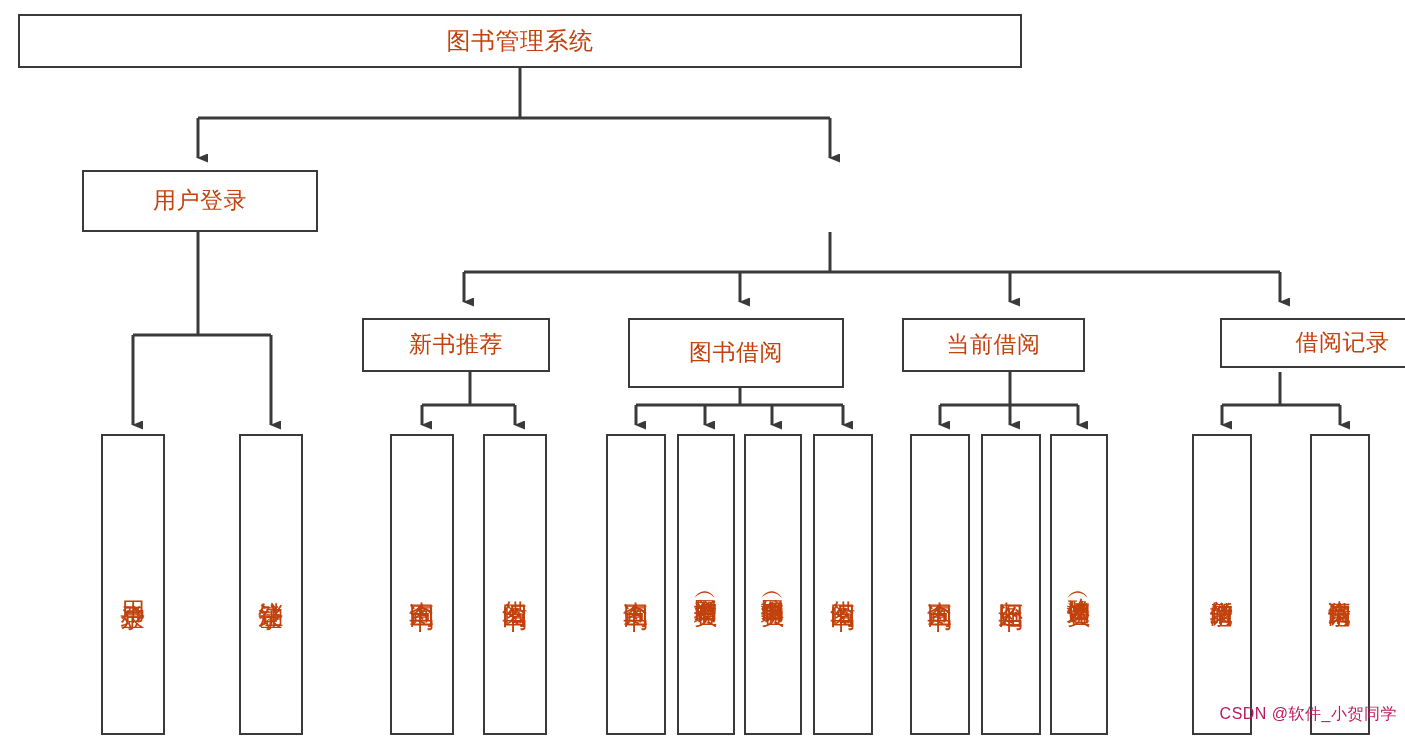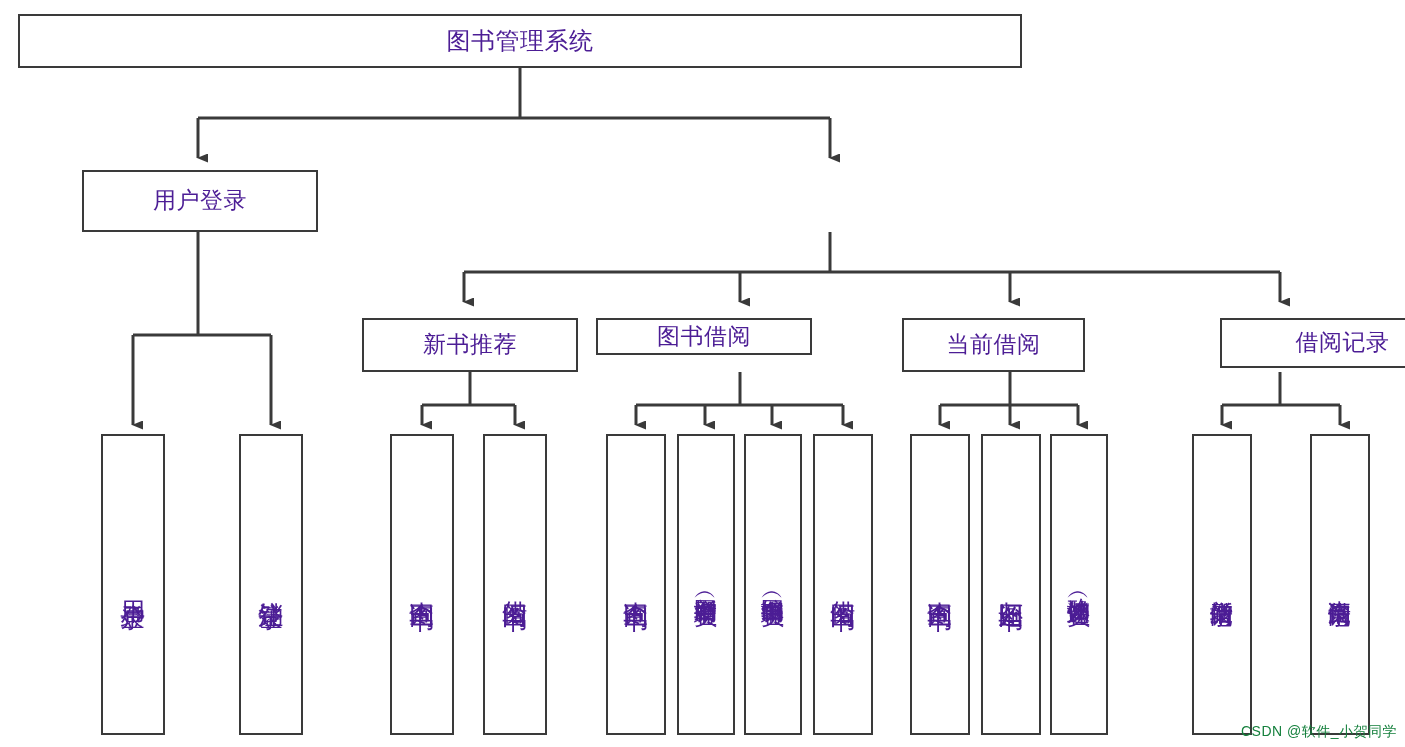--- a/index.html
+++ b/index.html
@@ -34,21 +34,21 @@
     display: flex;
     align-items: center;
     justify-content: center;
     color: #3c3c3c;
     z-index: 2;
   }
   .node-label {
     display: block;
     text-align: left;
     line-height: 1.18;
-    color: #4c1d95;
+    color: #c2410c;
     white-space: pre;
   }
   .node.horizontal .node-label {
     font-size: 23px;
     letter-spacing: 0.5px;
   }
   .node.root .node-label {
     font-size: 24px;
   }
   .node.vertical {
@@ -64,23 +64,23 @@
     letter-spacing: 2px;
     max-height: 100%;
   }
   .node.vertical.narrow .node-label {
     font-size: 23px;
     letter-spacing: 1px;
   }
   #watermark {
     position: absolute;
     right: 8px;
-    bottom: 6px;
-    font-size: 14px;
-    color: #15803d;
+    bottom: 22px;
+    font-size: 16px;
+    color: #be185d;
     letter-spacing: 0.5px;
     z-index: 5;
     white-space: pre;
   }
 </style>
 </head>
 <body>
 
 <div id="diagram-root">
 
@@ -136,25 +136,25 @@
 
   <div class="node root horizontal" style="left:18px; top:14px; width:1004px; height:54px;">
     <span class="node-label">图书管理系统</span>
   </div>
 
   <div class="node horizontal" style="left:82px; top:170px; width:236px; height:62px;">
     <span class="node-label">用户登录</span>
   </div>
 
 
-  <div class="node horizontal" style="left:362px; top:318px; width:216px; height:54px;">
+  <div class="node horizontal" style="left:362px; top:318px; width:188px; height:54px;">
     <span class="node-label">新书推荐</span>
   </div>
 
-  <div class="node horizontal" style="left:596px; top:318px; width:216px; height:37px;">
+  <div class="node horizontal" style="left:628px; top:318px; width:216px; height:70px;">
     <span class="node-label">图书借阅</span>
   </div>
 
   <div class="node horizontal" style="left:902px; top:318px; width:183px; height:54px;">
     <span class="node-label">当前借阅</span>
   </div>
 
   <div class="node horizontal" style="left:1220px; top:318px; width:216px; height:50px;padding-left:29px;">
     <span class="node-label">借阅记录</span>
   </div>

